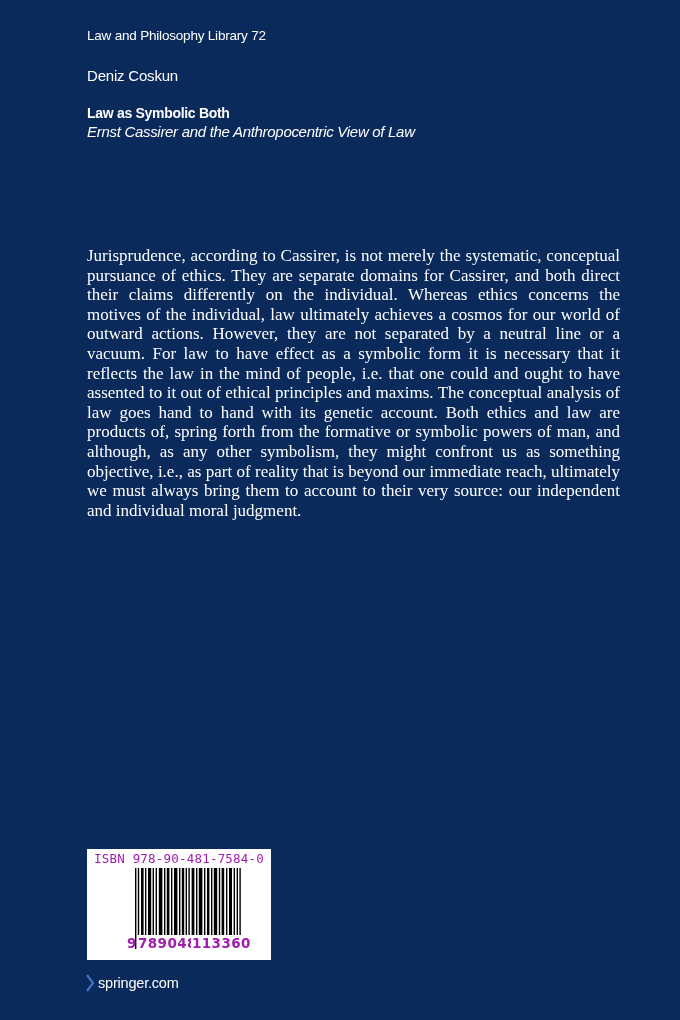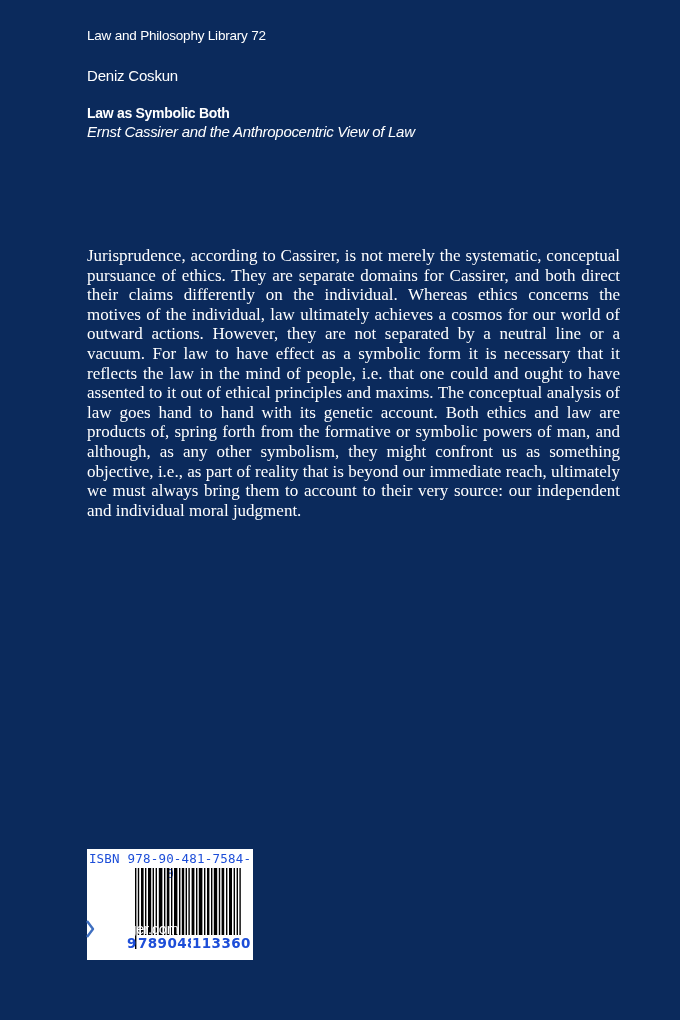--- a/index.html
+++ b/index.html
@@ -57,24 +57,24 @@
     line-height: 19.6px;
     text-align: justify;
   }
   .blurb p {
     margin: 0 0 19.6px 0;
   }
   .isbn-box {
     position: absolute;
     left: 87px;
     top: 849px;
-    width: 166px;
+    width: 184px;
     height: 111px;
     background: #ffffff;
-    color: #1d4ed8;
+    color: #a21caf;
   }
   .isbn-label {
     position: absolute;
     left: 0;
     right: 0;
     top: 2px;
     text-align: center;
     font-family: "DejaVu Sans Mono", "Liberation Mono", monospace;
     font-size: 12.5px;
     letter-spacing: 0.2px;
@@ -100,21 +100,21 @@
     font-family: "DejaVu Sans", "Liberation Sans", sans-serif;
     font-size: 13.5px;
     font-weight: bold;
     background: #ffffff;
     padding: 0 1px;
     letter-spacing: 0.4px;
   }
   .site {
     position: absolute;
     left: 85px;
-    top: 920px;
+    top: 974px;
     display: flex;
     align-items: center;
   }
   .chevron {
     width: 10px;
     height: 18px;
     margin-right: 3px;
   }
   .site-text {
     font-size: 14.5px;

